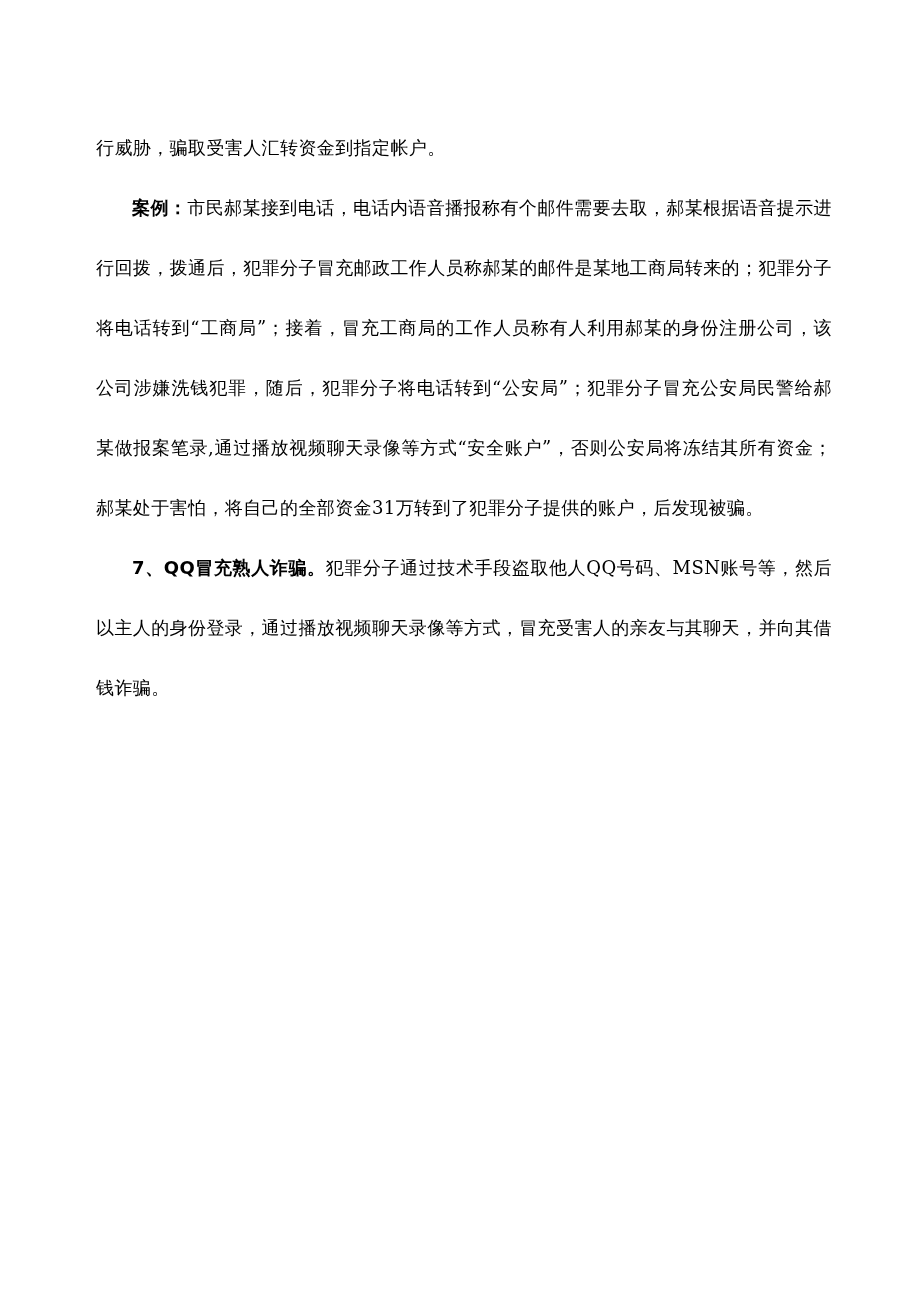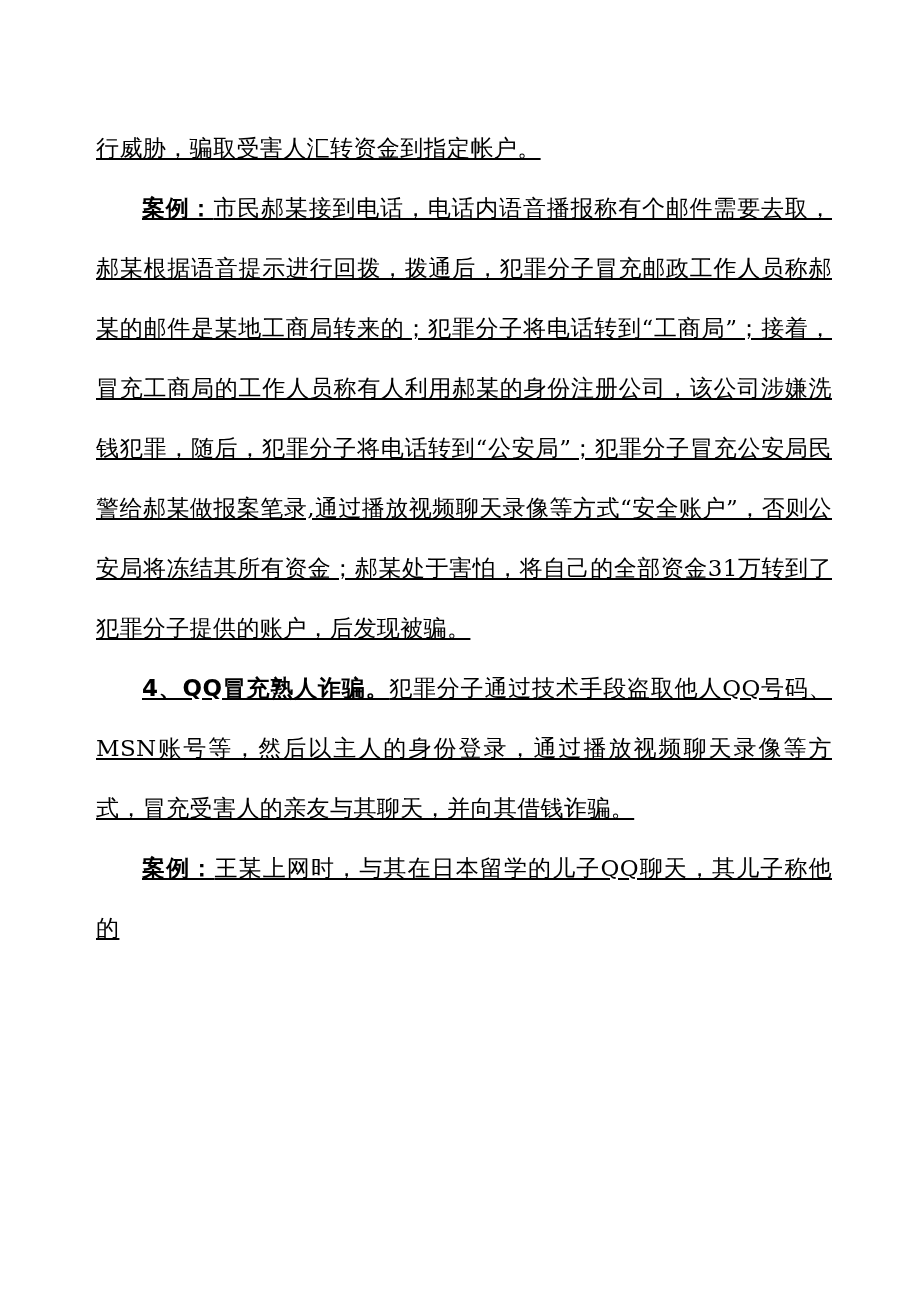--- a/index.html
+++ b/index.html
@@ -15,26 +15,25 @@
     overflow: hidden;
   }
   .page {
     box-sizing: border-box;
     width: 920px;
     height: 1301px;
     padding: 118px 88px 40px 96px;
     background: #ffffff;
   }
   .doc-body {
-    font-size: 23px;
+    font-size: 18px;
     line-height: 60px;
     text-align: justify;
     text-justify: inter-ideograph;
     letter-spacing: 0.4px;
-    text-decoration: underline;
   }
   p.para {
     margin: 0;
     padding: 0;
     text-align: justify;
     text-justify: inter-ideograph;
   }
   p.indent {
     text-indent: 2em;
   }
@@ -50,17 +49,16 @@
   }
 </style>
 </head>
 <body>
 
 <div class="page">
   <div class="doc-body">
 
     <p class="para" id="p1"><span>行威胁，骗取受害人汇转资金到指定帐户。</span></p>
     <p class="para indent" id="p2"><span class="label-bold">案例：</span><span>市民郝某接到电话，电话内语音播报称有个邮件需要去取，郝某根据语音提示进行回拨，拨通后，犯罪分子冒充邮政工作人员称郝某的邮件是某地工商局转来的；犯罪分子将电话转到“工商局”；接着，冒充工商局的工作人员称有人利用郝某的身份注册公司，该公司涉嫌洗钱犯罪，随后，犯罪分子将电话转到“公安局”；犯罪分子冒充公安局民警给郝某做报案笔录,通过播放视频聊天录像等方式“安全账户”，否则公安局将冻结其所有资金；郝某处于害怕，将自己的全部资金31万转到了犯罪分子提供的账户，后发现被骗。</span></p>
-    <p class="para indent" id="p3"><span class="heading-bold sans">4、QQ冒充熟人诈骗。</span><span>犯罪分子通过技术手段盗取他人QQ号码、MSN账号等，然后以主人的身份登录，通过播放视频聊天录像等方式，冒充受害人的亲友与其聊天，并向其借钱诈骗。</span></p>
-    <p class="para indent" id="p4"><span class="label-bold">案例：</span><span>王某上网时，与其在日本留学的儿子QQ聊天，其儿子称他的</span></p>
+    <p class="para indent" id="p3"><span class="heading-bold sans">7、QQ冒充熟人诈骗。</span><span>犯罪分子通过技术手段盗取他人QQ号码、MSN账号等，然后以主人的身份登录，通过播放视频聊天录像等方式，冒充受害人的亲友与其聊天，并向其借钱诈骗。</span></p>
 
   </div>
 </div>
 
 </body></html>

